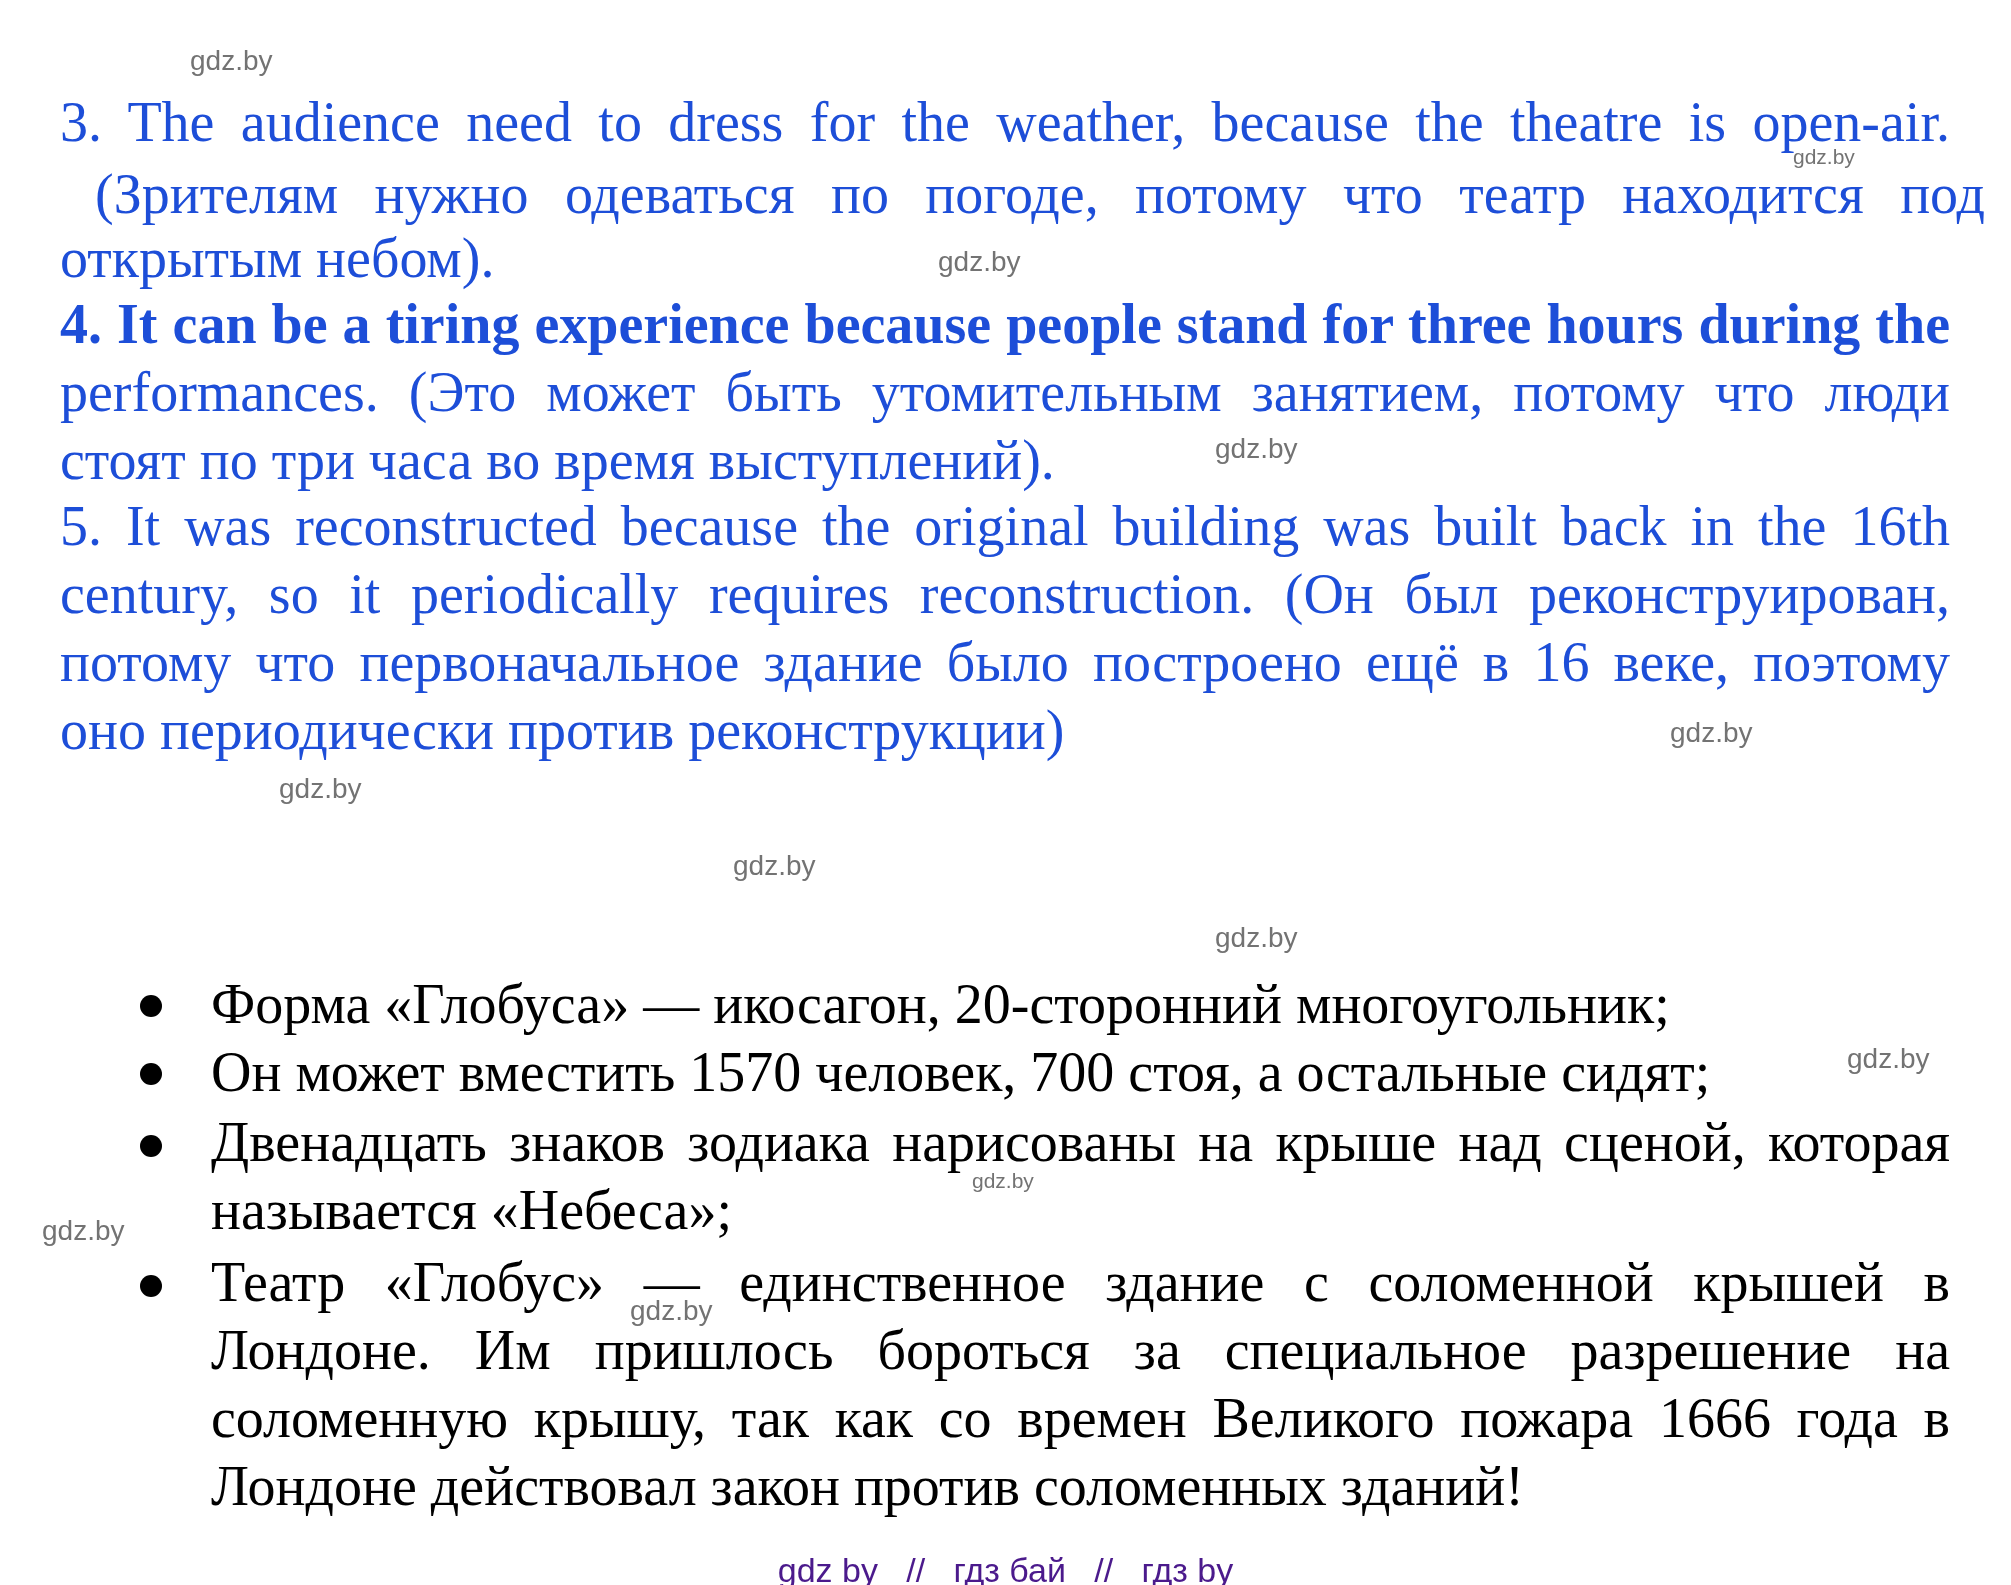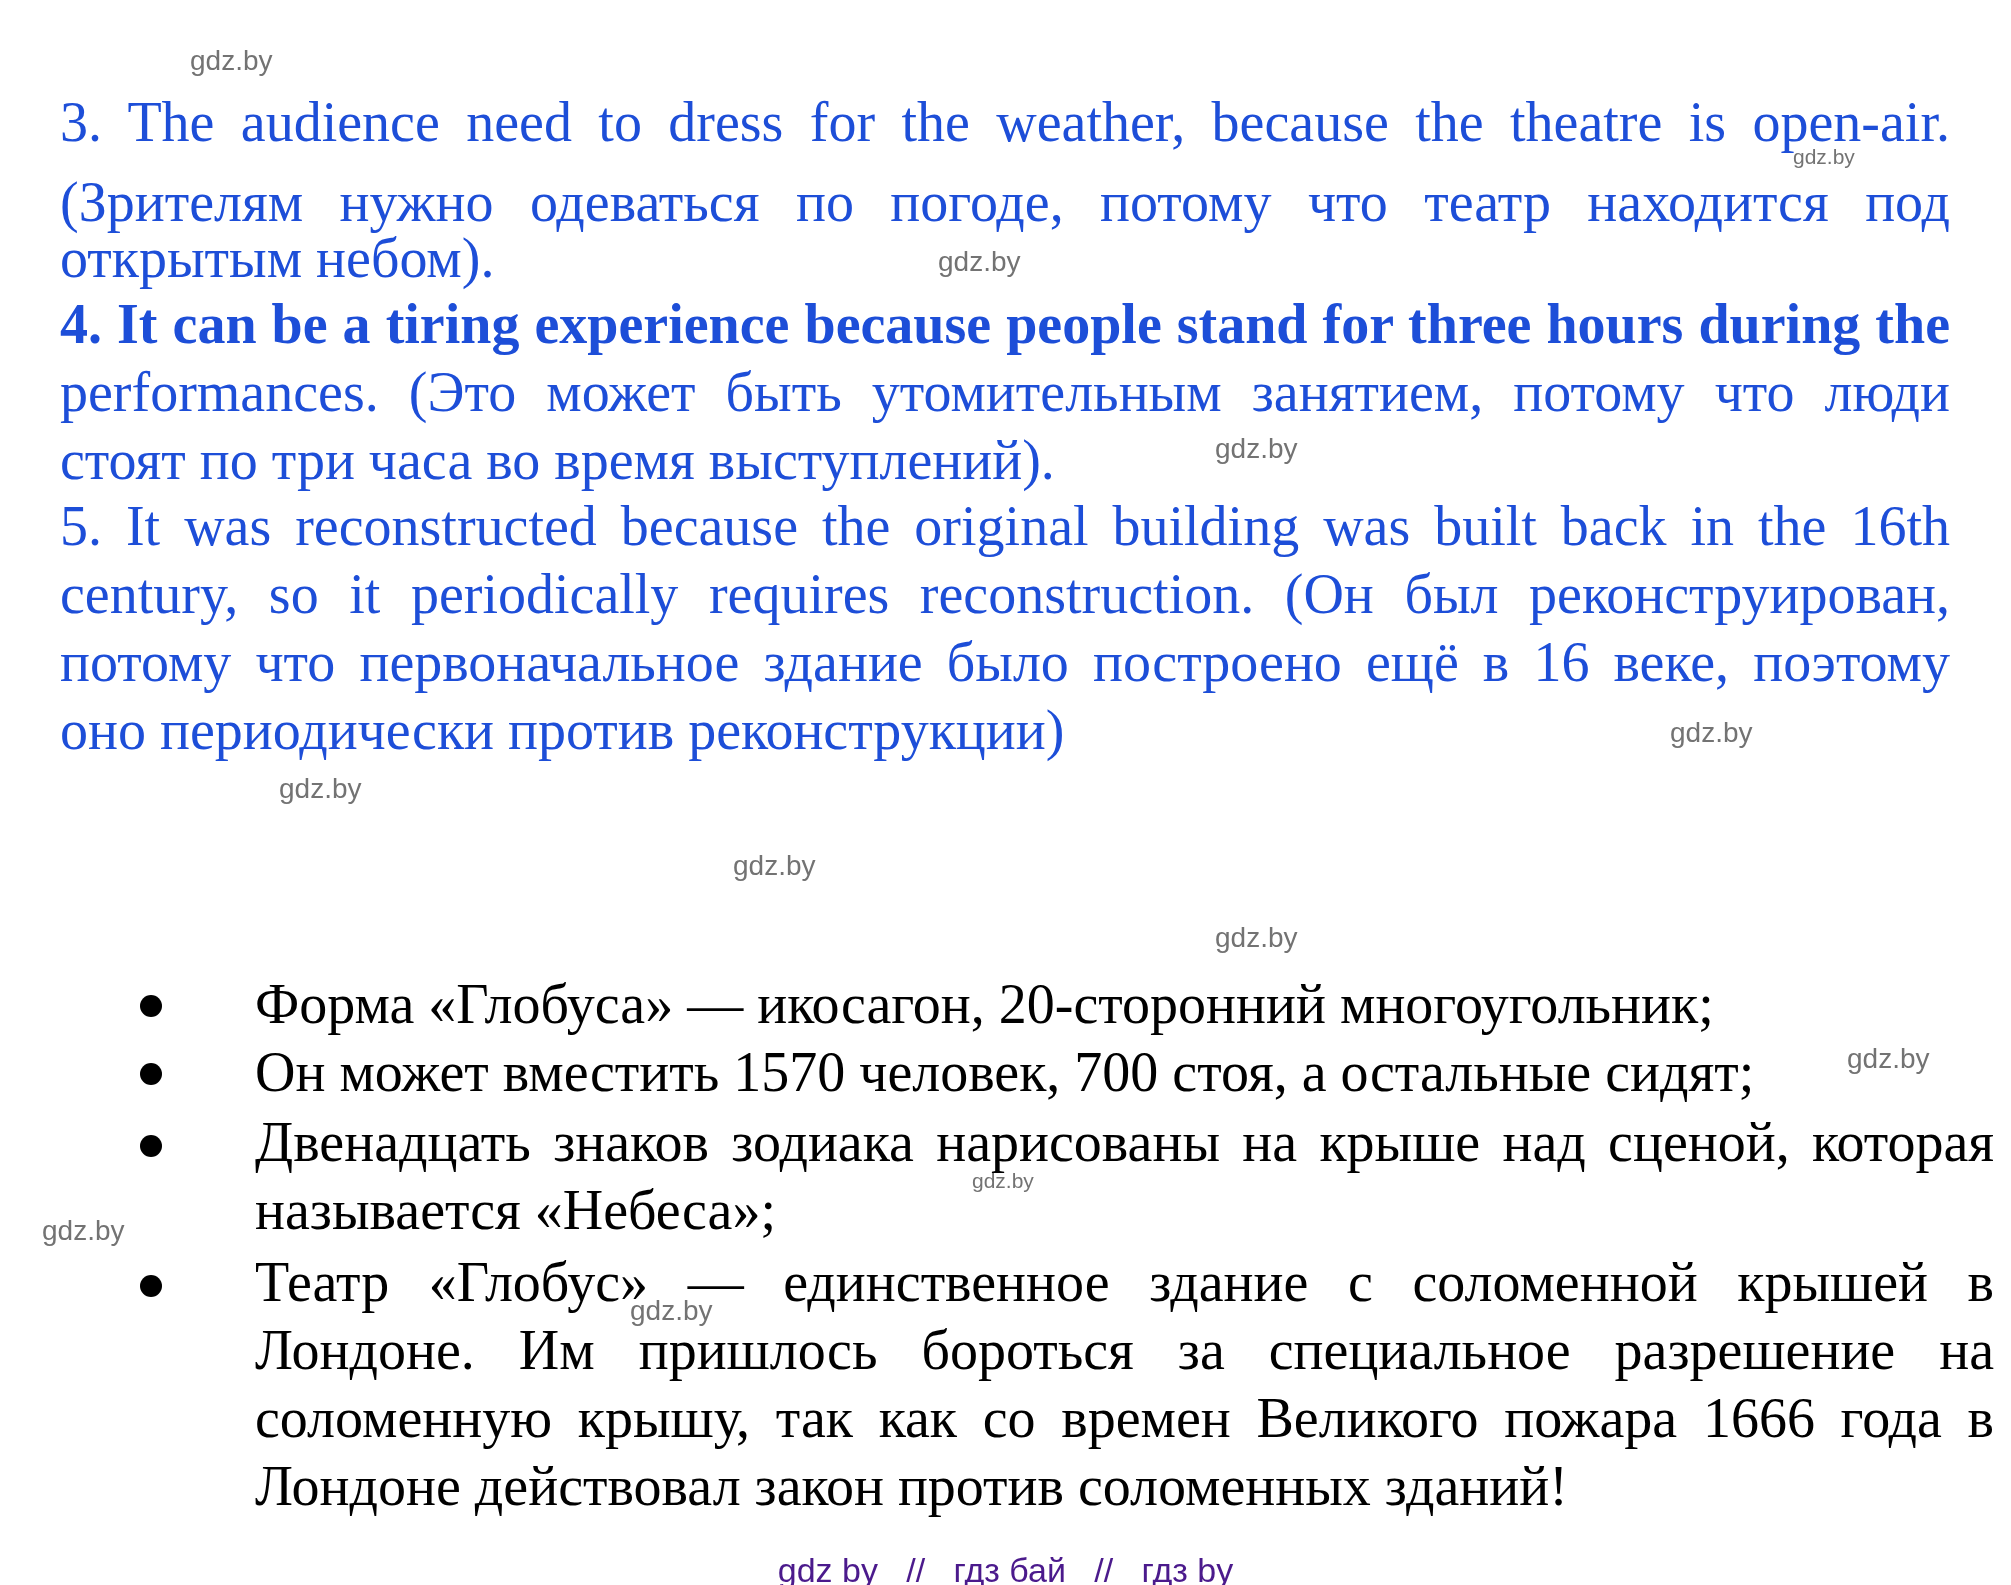--- a/index.html
+++ b/index.html
@@ -7,21 +7,21 @@
   .page { position:absolute; left:0; top:0; width:2011px; height:1585px; }
   .top-banner { position:absolute; top:0; left:0; width:2011px; text-align:center;
     font-family:"Liberation Sans", sans-serif; font-size:32px; line-height:36px; color:#1fc21f; }
   .wm { position:absolute; font-family:"Liberation Sans", sans-serif; font-size:28px; color:#737373; line-height:30px; white-space:nowrap;text-align:center; }
   .wm.small { font-size:21px; line-height:22px; }
   .line { position:absolute; left:60px; width:1890px; font-family:"Liberation Serif", serif;
     font-size:56px; line-height:68px; color:#1d4ed8; white-space:nowrap; }
   .line.justify { text-align:justify; text-align-last:justify; }
   .bullet-dot { position:absolute; left:140px; width:22px; height:22px; border-radius:50%; background:#000; }
   .bline { position:absolute; left:211px; width:1739px; font-family:"Liberation Serif", serif;
-    font-size:56px; line-height:68px; color:#000; white-space:nowrap;margin-left:44px; }
+    font-size:56px; line-height:68px; color:#000; white-space:nowrap; }
   .bline.justify { text-align:justify; text-align-last:justify; }
   .footer { position:absolute; top:1550px; left:0; width:2011px; text-align:center;
     font-family:"Liberation Sans", sans-serif; font-size:34px; color:#4b1a8c; line-height:40px; }
   .footer span { display:inline-block; }
 </style>
 </head>
 <body>
 
 <div class="page">
 
@@ -34,21 +34,21 @@
   <div class="wm" style="left:279px;top:774px;">gdz.by</div>
   <div class="wm" style="left:733px;top:851px;">gdz.by</div>
   <div class="wm" style="left:1215px;top:923px;">gdz.by</div>
   <div class="wm" style="left:1847px;top:1044px;">gdz.by</div>
   <div class="wm small" style="left:972px;top:1170px;">gdz.by</div>
   <div class="wm" style="left:42px;top:1216px;">gdz.by</div>
   <div class="wm" style="left:630px;top:1296px;">gdz.by</div>
 
   <div>
     <div class="line justify" style="top:88px;">3. The audience need to dress for the weather, because the theatre is open-air.</div>
-    <div class="line justify" style="top:168px;">(Зрителям нужно одеваться по погоде, потому что театр находится под</div>
+    <div class="line justify" style="top:160px;margin-left:35px;">(Зрителям нужно одеваться по погоде, потому что театр находится под</div>
     <div class="line" style="top:224px;">открытым небом).</div>
   </div>
 
   <div>
     <div class="line justify" style="top:290px;font-weight:bold;">4. It can be a tiring experience because people stand for three hours during the</div>
     <div class="line justify" style="top:358px;">performances. (Это может быть утомительным занятием, потому что люди</div>
     <div class="line" style="top:426px;">стоят по три часа во время выступлений).</div>
   </div>
 
   <div>

